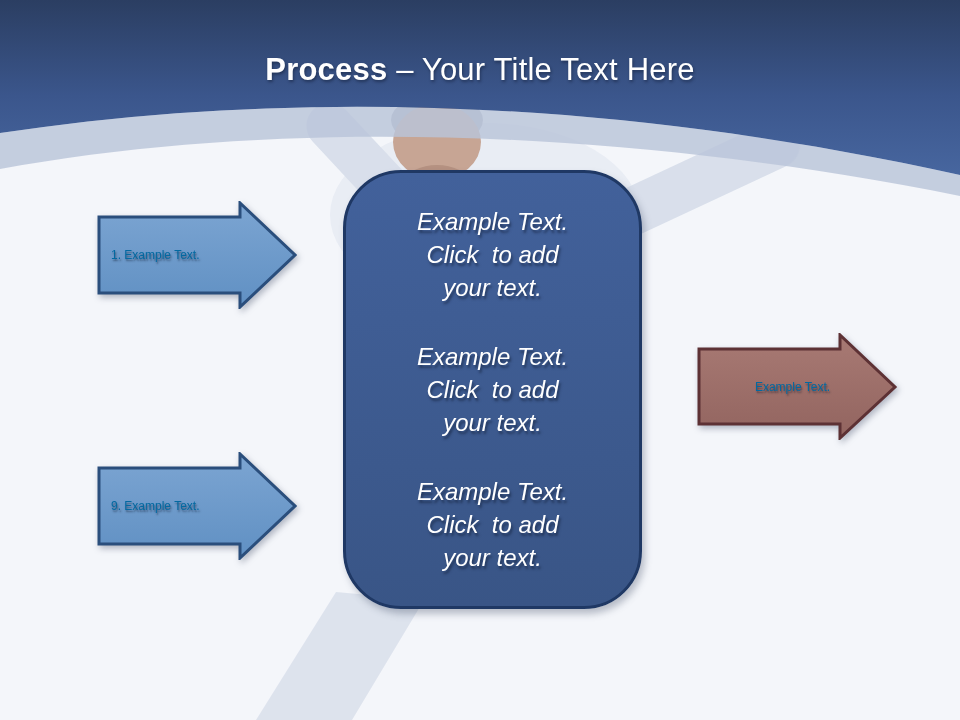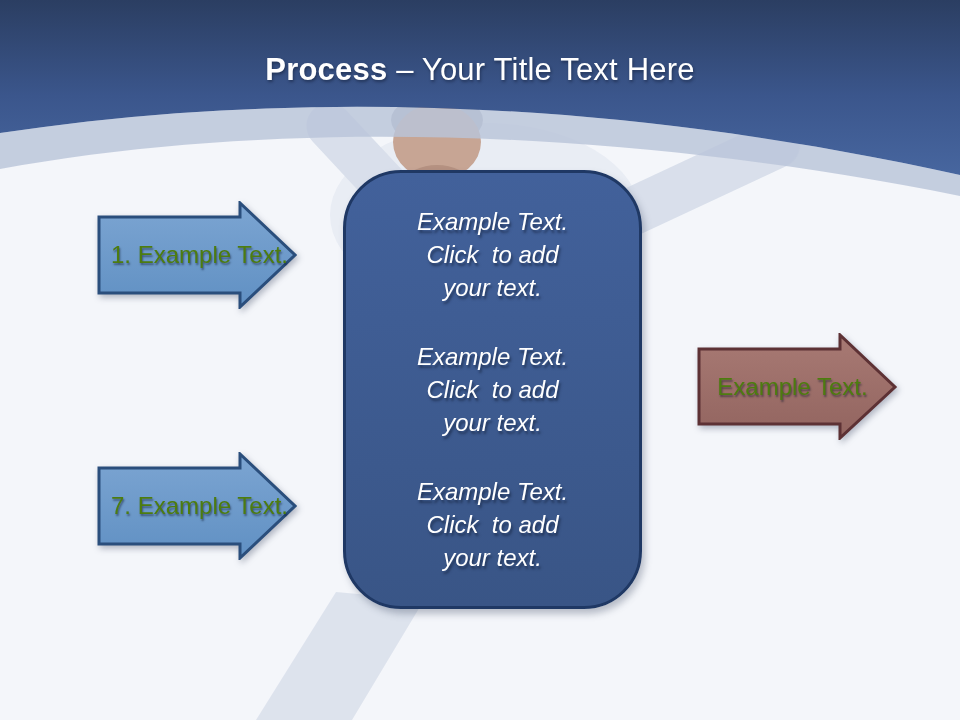--- a/index.html
+++ b/index.html
@@ -7,22 +7,22 @@
   .slide{position:relative;width:960px;height:720px;overflow:hidden;background:#f4f6fa;}
   .bg-svg{position:absolute;inset:0;}
 
   .title{position:absolute;top:52px;left:0;width:100%;text-align:center;color:#fff;
          font-size:31px;letter-spacing:.2px;
          text-shadow:1px 2px 3px rgba(10,20,40,.45);}
   .title .bold{font-weight:bold;}
 
   .arrow{position:absolute;}
   .arrow svg{display:block;filter:drop-shadow(2px 3px 3px rgba(50,60,90,.35));}
-  .arrow .lbl{position:absolute;inset:0;display:flex;align-items:center;color:#4d7c0f;
-              font-size:24px;text-shadow:1px 2px 2px rgba(10,20,40,.5);}
+  .arrow .lbl{position:absolute;inset:0;display:flex;align-items:center;color:#0369a1;
+              font-size:12px;text-shadow:1px 2px 2px rgba(10,20,40,.5);}
   .arrow.step .lbl{padding-left:14px;}
   .arrow.out .lbl{justify-content:center;padding-right:10px;}
   .step1{left:97px;top:201px;}
   .step2{left:97px;top:332px;}
   .step3{left:97px;top:452px;}
   .out-arrow{left:697px;top:333px;}
 
   .panel{position:absolute;left:343px;top:170px;width:299px;height:439px;box-sizing:border-box;
          background:linear-gradient(178deg,#42619b,#395586);
          border:3px solid #1f3864;border-radius:58px;
@@ -84,21 +84,21 @@
       <polygon points="2,16 143,16 143,2 198,54 143,106 143,92 2,92" fill="url(#stepGrad)" stroke="#2a4e7c" stroke-width="3"></polygon>
     </svg>
     <span class="lbl">1. Example Text.</span>
   </div>
 
 
   <div class="arrow step step3">
     <svg width="200" height="108" viewBox="0 0 200 108">
       <polygon points="2,16 143,16 143,2 198,54 143,106 143,92 2,92" fill="url(#stepGrad)" stroke="#2a4e7c" stroke-width="3"></polygon>
     </svg>
-    <span class="lbl">7. Example Text.</span>
+    <span class="lbl">9. Example Text.</span>
   </div>
 
   <div class="panel">
     <p>Example Text.
 Click  to add
 your text.</p>
     <p>Example Text.
 Click  to add
 your text.</p>
     <p>Example Text.

